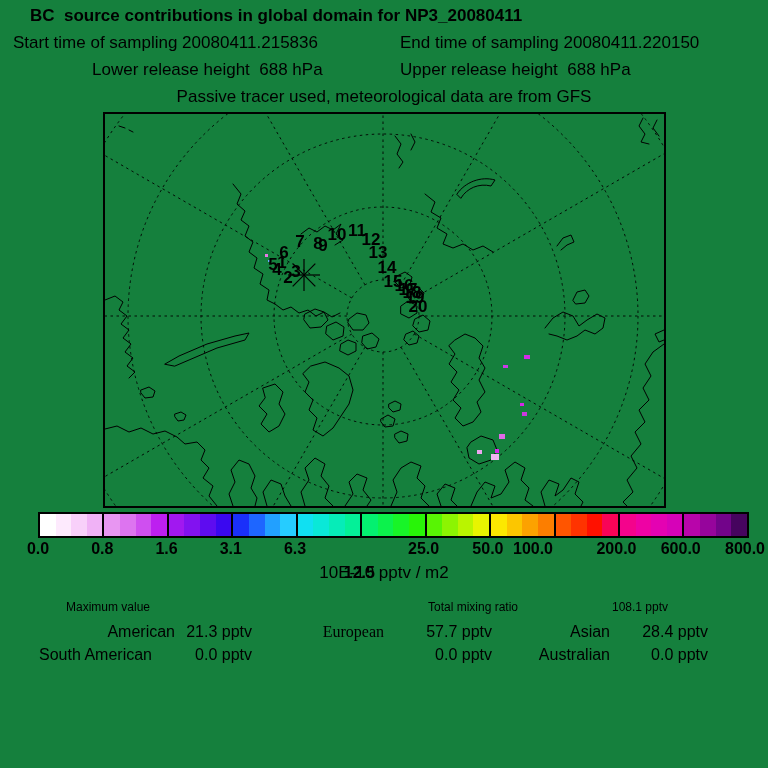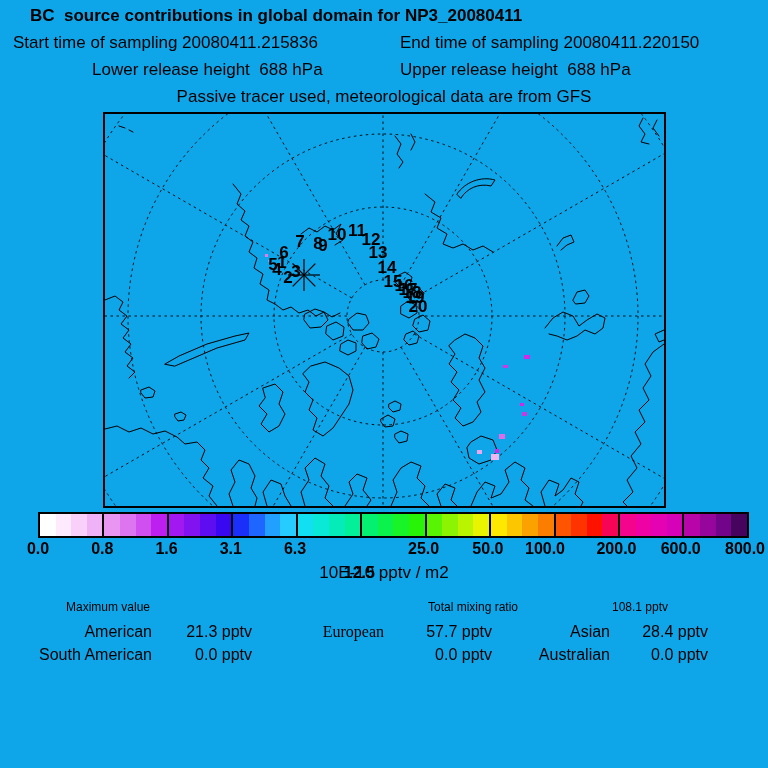--- a/index.html
+++ b/index.html
@@ -1,16 +1,16 @@
 <!DOCTYPE html>
 <html><head>
 <meta charset="utf-8">
 <style>
   html,body{margin:0;padding:0;background:#ffffff;}
-  #page{position:relative;width:768px;height:768px;background:#0ea5e9;overflow:hidden;
+  #page{position:relative;width:768px;height:768px;background:#15803d;overflow:hidden;
         font-family:"Liberation Sans",sans-serif;color:#000;}
   .t{position:absolute;white-space:pre;}
   .title{font-weight:bold;font-size:17px;}
   .hline{font-size:17px;}
   .centered{left:50%;transform:translateX(-50%);}
   #map-frame{position:absolute;left:103px;top:112px;width:559px;height:392px;border:2px solid #000;}
   #map-svg{display:block;}
   #colorbar{position:absolute;left:38px;top:512px;width:707px;height:22px;border:2px solid #000;display:flex;}
   #colorbar .cell{flex:1 1 auto;height:100%;}
   #colorbar .seg-start{border-left:2px solid #000;}
@@ -207,32 +207,32 @@
     </div>
   <div id="ticks">
       <div class="tick" style="left: 38px;">0.0</div>
       <div class="tick" style="left: 102.273px;">0.8</div>
       <div class="tick" style="left: 166.545px;">1.6</div>
       <div class="tick" style="left: 230.818px;">3.1</div>
       <div class="tick" style="left: 295.091px;">6.3</div>
       <div class="tick" style="left: 359.364px; margin-top: 24px;">12.5</div>
       <div class="tick" style="left: 423.636px;">25.0</div>
       <div class="tick" style="left: 487.909px;">50.0</div>
-      <div class="tick" style="left: 545px;">100.0</div>
+      <div class="tick" style="left: 533px;">100.0</div>
       <div class="tick" style="left: 616.455px;">200.0</div>
       <div class="tick" style="left: 680.727px;">600.0</div>
       <div class="tick" style="left: 745px;">800.0</div>
     </div>
   <div class="unit centered">10E-10 pptv / m2</div>
 
   <div class="stat" style="left:66px;top:600px;">Maximum value</div>
   <div class="stat" style="left:428px;top:600px;">Total mixing ratio</div>
   <div class="stat" style="left:612px;top:600px;">108.1 pptv</div>
 
-  <div class="rcell" style="left:0px;width:152px;top:623px;">American</div>
+  <div class="rcell" style="left:0px;width:152px;top:623px;padding-left:23px;">American</div>
   <div class="rcell" style="left:152px;width:100px;top:623px;">21.3 pptv</div>
   <div class="rcell" style="left:252px;width:132px;top:623px;font-family:Liberation Serif, serif;">European</div>
   <div class="rcell" style="left:384px;width:108px;top:623px;">57.7 pptv</div>
   <div class="rcell" style="left:492px;width:118px;top:623px;">Asian</div>
   <div class="rcell" style="left:610px;width:98px;top:623px;">28.4 pptv</div>
 
   <div class="rcell" style="left:0px;width:152px;top:646px;">South American</div>
   <div class="rcell" style="left:152px;width:100px;top:646px;">0.0 pptv</div>
   <div class="rcell" style="left:384px;width:108px;top:646px;">0.0 pptv</div>
   <div class="rcell" style="left:492px;width:118px;top:646px;">Australian</div>

